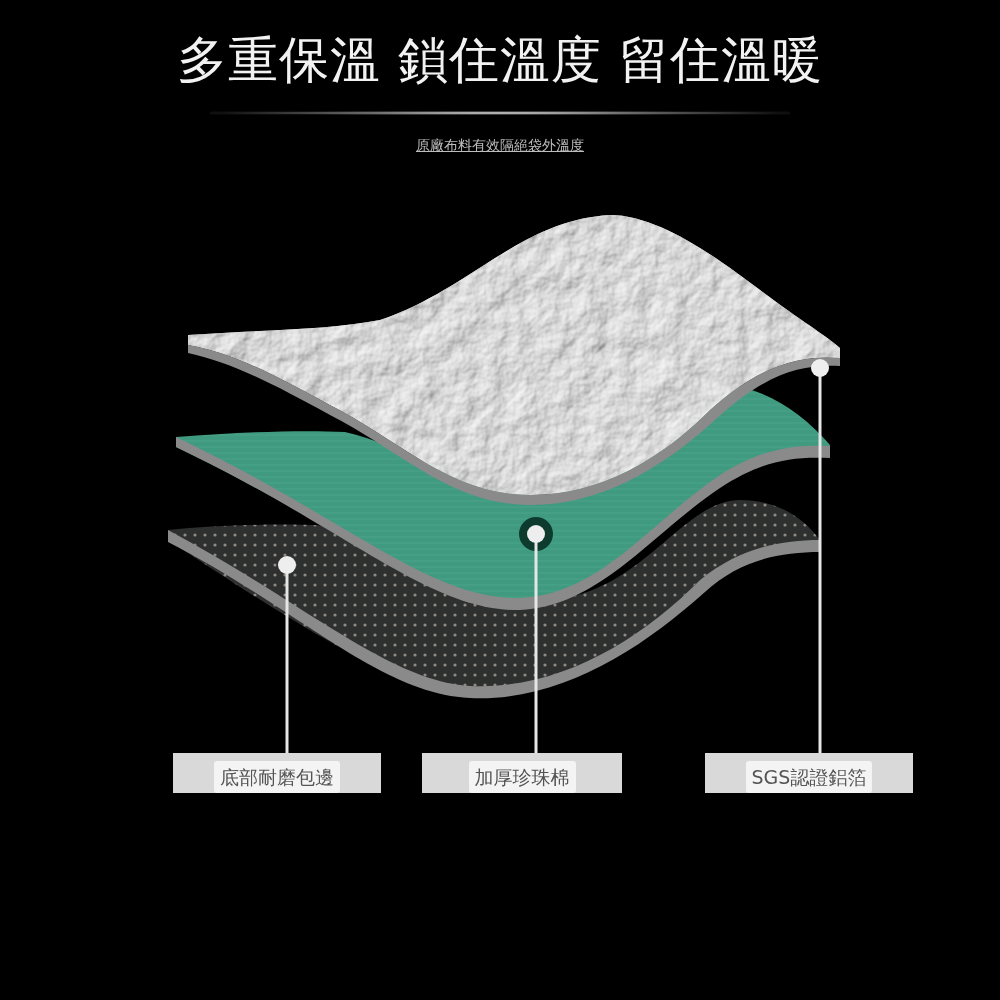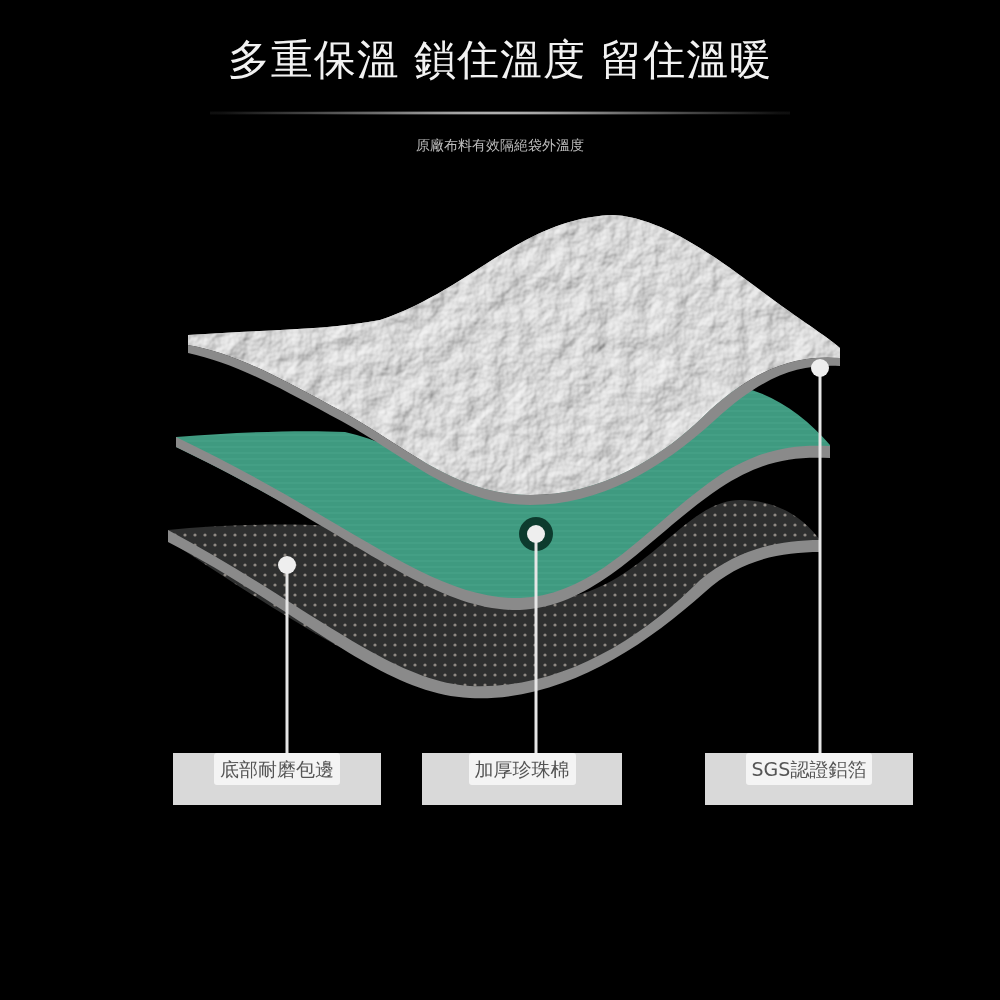--- a/index.html
+++ b/index.html
@@ -15,56 +15,57 @@
       overflow: hidden;
       font-family: "DejaVu Sans", "Liberation Sans", sans-serif;
     }
     .title {
       position: absolute;
       top: 30px;
       left: 0;
       width: 1000px;
       text-align: center;
       color: #f2f2f2;
-      font-size: 42px;
+      font-size: 50px;
       letter-spacing: 1px;
       line-height: 60px;
     }
     .divider {
       position: absolute;
       top: 111px;
       left: 210px;
       width: 580px;
       height: 4px;
       background: radial-gradient(ellipse at center, rgba(255,255,255,0.95) 0%, rgba(200,200,200,0.55) 35%, rgba(80,80,80,0.2) 70%, rgba(0,0,0,0) 100%);
     }
     .subtitle {
       position: absolute;
       top: 135px;
       left: 0;
       width: 1000px;
       text-align: center;
       color: #bdbdbd;
       font-size: 14px;
       line-height: 20px;
+      text-decoration: underline;
     }
     .illustration {
       position: absolute;
       left: 0;
       top: 0;
       width: 1000px;
       height: 1000px;
     }
     .label-box {
       position: absolute;
       top: 753px;
-      height: 52px;
+      height: 40px;
       background: #d9d9d9;
       display: flex;
-      align-items: flex-start;
+      align-items: flex-end;
       justify-content: center;
     }
     .label-box .label-text {
       background: #f4f4f4;
       color: #555;
       font-size: 19px;
       padding: 3px 6px;
       border-radius: 3px;
       line-height: 26px;
     }

